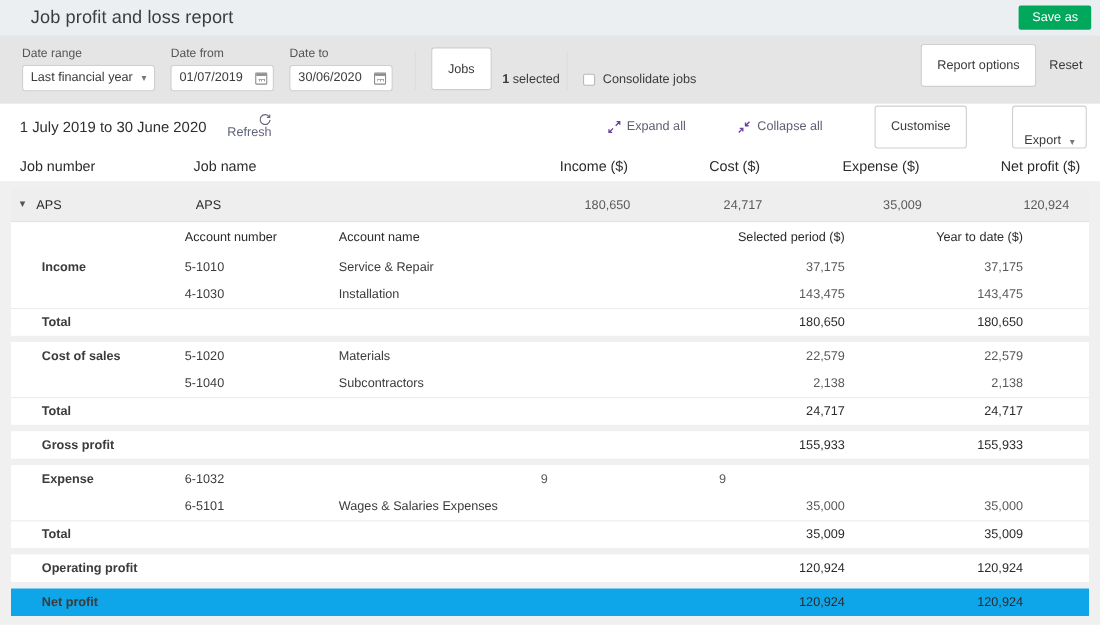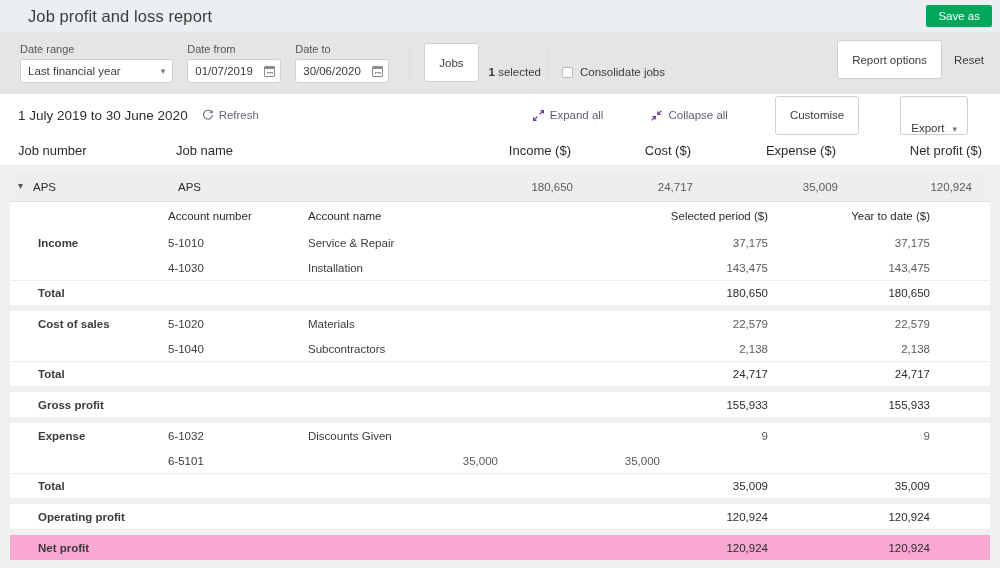--- a/index.html
+++ b/index.html
@@ -71,21 +71,20 @@
     display: flex;
     align-items: center;
     padding: 0 7px;
     font-size: 11.5px;
     color: #3b3b3b;
     background: #fff;
     box-sizing: border-box;
     cursor: pointer;
     min-width: 108px;
     justify-content: space-between;
-    gap: 32px;
   }
   .chev {
     font-size: 9px;
     color: #777;
     margin-left: 8px;
     line-height: 1;
   }
   .date-box {
     border: 1px solid #cfcfcf;
     border-radius: 3px;
@@ -179,34 +178,35 @@
     color: #3b3b3b;
     margin-left: 12px;
     cursor: pointer;
   }
 
   
   .reportbar {
     height: 42px;
     display: flex;
     align-items: center;
-    padding: 0 32px 0 18px;
+    padding: 0 12px 0 18px;
     box-sizing: border-box;
     background: #fff;
   }
   .range-title {
     font-size: 13.5px;
     color: #2e2e2e;
     font-weight: 400;
   }
   .refresh-wrap {
     display: flex;
     align-items: flex-end;
     margin-left: 14px;
     cursor: pointer;
+    flex-direction: column;
   }
   .refresh-label {
     font-size: 11.5px;
     color: #63657b;
     margin-left: 5px;
   }
   .reportbar-right {
     margin-left: auto;
     display: flex;
     align-items: center;
@@ -269,21 +269,21 @@
   .row {
     display: flex;
     align-items: center;
     height: 25px;
     font-size: 11.5px;
     padding: 0 8px;
     box-sizing: border-box;
     background: #ffffff;
   }
   .row.total { border-top: 1px solid #ececec; }
-  .row.shaded { background: #f9a8d4; }
+  .row.shaded { background: #0ea5e9; }
 
   
   .c-label  { width: 150px; flex: none; padding-left: 20px; box-sizing: border-box; }
   .c-acctno { width: 140px; flex: none; }
   .c-acctnm { width: 270px; flex: none; }
   .c-sel    { width: 190px; flex: none; text-align: right; }
   .c-ytd    { width: 172px; flex: none; text-align: right; padding-right: 10px; box-sizing: border-box; }
 
   .job-c-num  { width: 160px; flex: none; display: flex; align-items: center; }
   .job-c-name { width: 250px; flex: none; }
@@ -486,27 +486,27 @@
       <div class="c-acctnm"></div>
       <div class="c-sel num strong bold">155,933</div>
       <div class="c-ytd num strong bold">155,933</div>
     </div>
   </div>
 
   <div class="grp">
     <div class="row">
       <div class="c-label bold">Expense</div>
       <div class="c-acctno">6-1032</div>
-      <div class="c-acctnm">Discounts Given</div>
       <div class="c-sel num">9</div>
       <div class="c-ytd num">9</div>
     </div>
     <div class="row">
       <div class="c-label"></div>
       <div class="c-acctno">6-5101</div>
+      <div class="c-acctnm">Wages &amp; Salaries Expenses</div>
       <div class="c-sel num">35,000</div>
       <div class="c-ytd num">35,000</div>
     </div>
     <div class="row total">
       <div class="c-label bold">Total</div>
       <div class="c-acctno"></div>
       <div class="c-acctnm"></div>
       <div class="c-sel num strong bold">35,009</div>
       <div class="c-ytd num strong bold">35,009</div>
     </div>

